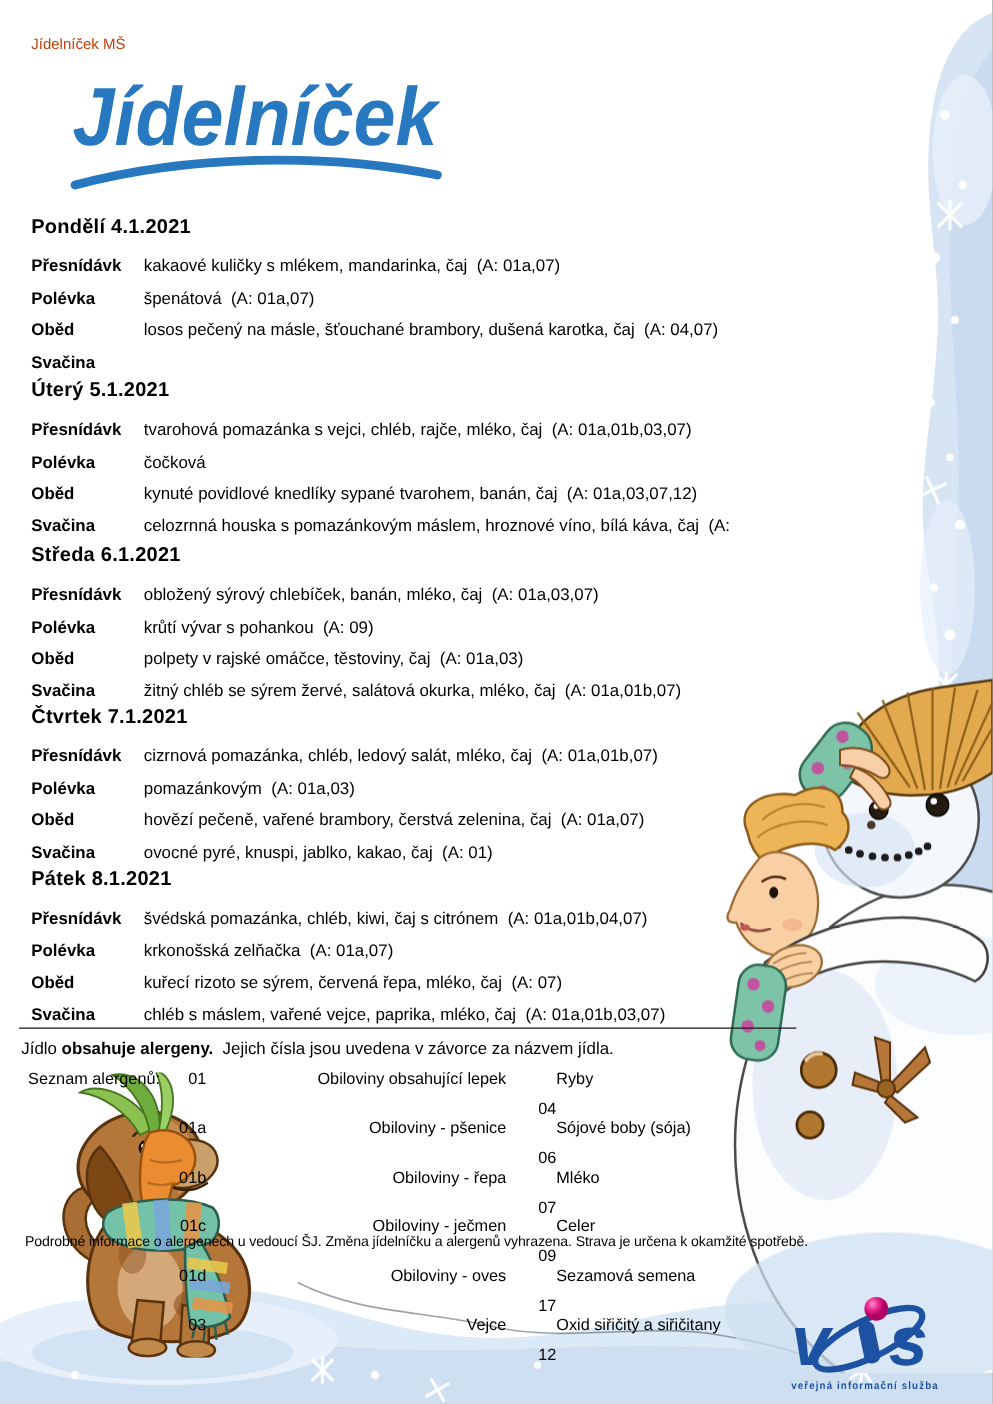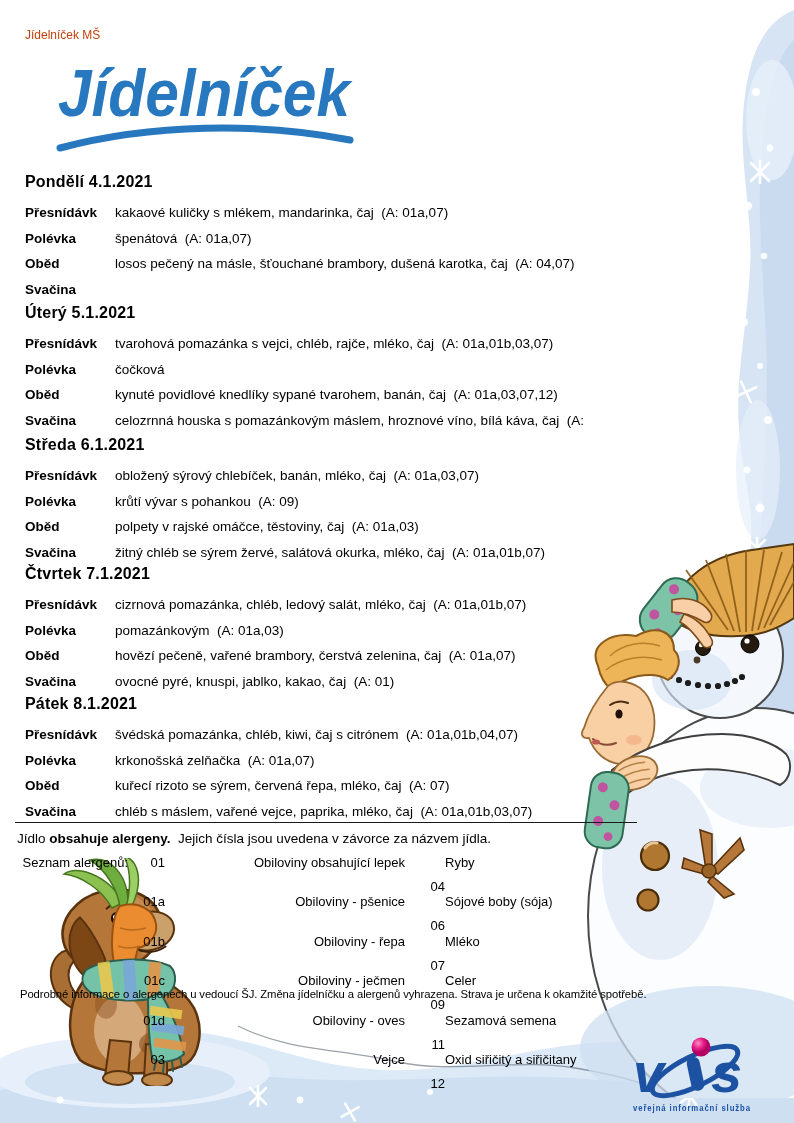--- a/index.html
+++ b/index.html
@@ -399,21 +399,21 @@
       <span class="al-label"></span>
       <span class="al-code1">01c</span>
       <span class="al-name1">Obiloviny - ječmen</span>
       <span class="al-code2">09</span>
       <span>Celer</span>
     </div>
     <div class="al-row">
       <span class="al-label"></span>
       <span class="al-code1">01d</span>
       <span class="al-name1">Obiloviny - oves</span>
-      <span class="al-code2">11</span>
+      <span class="al-code2">17</span>
       <span>Sezamová semena</span>
     </div>
     <div class="al-row">
       <span class="al-label"></span>
       <span class="al-code1">03</span>
       <span class="al-name1">Vejce</span>
       <span class="al-code2">12</span>
       <span>Oxid siřičitý a siřičitany</span>
     </div>
   </div>

